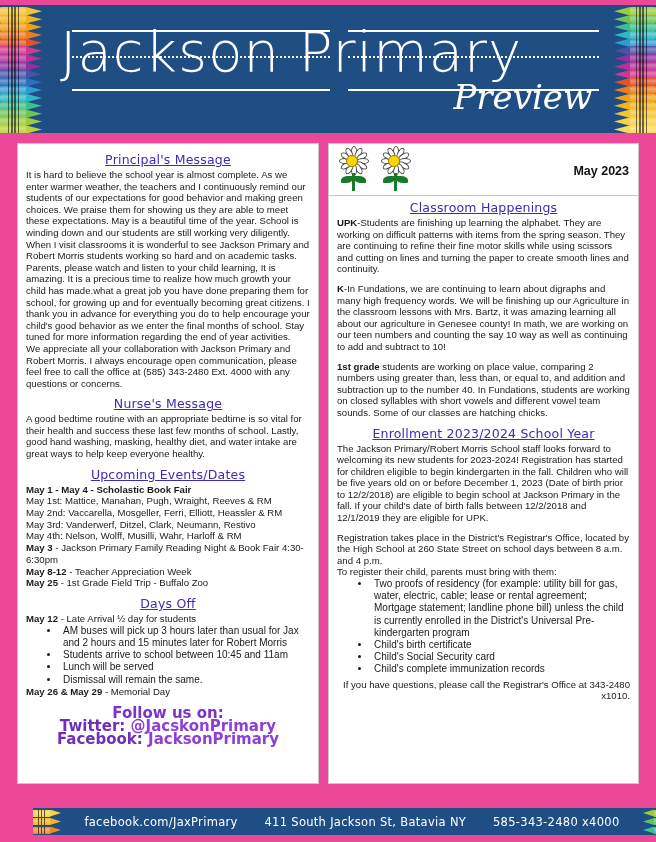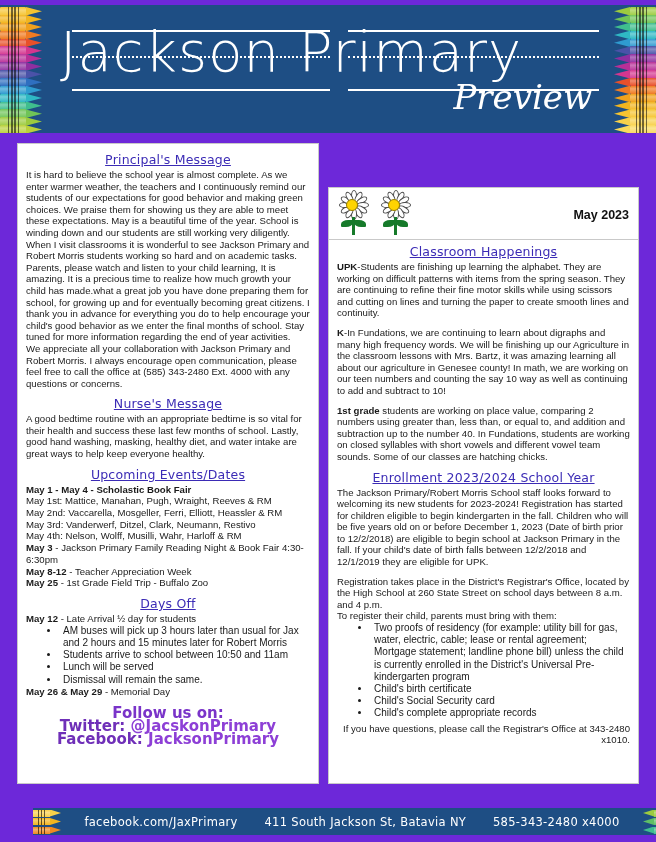--- a/index.html
+++ b/index.html
@@ -7,21 +7,21 @@
     width: 656px;
     height: 842px;
     background: #ffffff;
     font-family: "Liberation Sans", sans-serif;
   }
   .page {
     position: relative;
     width: 656px;
     height: 842px;
     overflow: hidden;
-    background: #6d28d9;
+    background: #ec4899;
   }
 
   
   .banner {
     position: absolute;
     left: 0; top: 5px;
     width: 656px; height: 128px;
     background: #1e4e84;
     overflow: hidden;
   }
@@ -111,21 +111,21 @@
     display: flex;
     gap: 0;
   }
   .col {
     border: 1px solid #c9c9c9;
     background: #fff;
     overflow: hidden;
   }
   .col-left  { width: 302px; padding: 6px 8px 4px 8px; }
   .col-gap   { width: 9px; }
-  .col-right { width: 311px; padding: 0; display: flex; flex-direction: column; margin-top: 44px; }
+  .col-right { width: 311px; padding: 0; display: flex; flex-direction: column; }
 
   
   h2.sect {
     font-family: "DejaVu Sans", sans-serif;
     font-size: 12.5px;
     font-weight: 400;
     color: #3b2bb5;
     text-align: center;
     text-decoration: underline;
     margin: 7px 0 2px 0;
@@ -481,21 +481,21 @@
           <div class="ev-line"><b>May 8-12</b><span> - Teacher Appreciation Week</span></div>
           <div class="ev-line"><b>May 25</b><span> - 1st Grade Field Trip - Buffalo Zoo</span></div>
         </div>
 
       <h2 class="sect">Days Off</h2>
       <div class="ev-line">
         <b>May 12</b><span> - Late Arrival ½ day for students</span>
       </div>
       <ul class="bul" id="daysOffBullets">
           <li>AM buses will pick up 3 hours later than usual for Jax and 2 hours and 15 minutes later for Robert Morris</li>
-          <li>Students arrive to school between 10:50 and 11am</li>
+          <li>Students arrive to school between 10:45 and 11am</li>
           <li>Lunch will be served</li>
           <li>Dismissal will remain the same.</li>
         </ul>
       <div class="ev-line">
         <b>May 26 &amp; May 29</b><span> - Memorial Day</span>
       </div>
 
       <div class="follow">
         <div class="f-title">Follow us on:</div>
         <div class="f-line">
@@ -575,21 +575,21 @@
         </p>
 
         <h2 class="sect">Enrollment 2023/2024 School Year</h2>
         <p class="body-txt sp">The Jackson Primary/Robert Morris  School staff looks forward to welcoming its new students for 2023-2024! Registration has started for children eligible to begin kindergarten in the fall. Children who will be five years old on or before December 1, 2023 (Date of birth prior to 12/2/2018) are eligible to begin school at Jackson Primary in the fall. If your child's date of birth falls between 12/2/2018 and 12/1/2019 they are eligible for UPK.</p>
         <p class="body-txt">Registration takes place in the District's Registrar's Office, located by the High School at 260 State Street on school days between 8 a.m. and 4 p.m.</p>
         <p class="body-txt">To register their child, parents must bring with them:</p>
         <ul class="bul" id="enrollBullets">
             <li>Two proofs of residency (for example: utility bill for gas, water, electric, cable; lease or rental agreement; Mortgage statement; landline phone bill) unless the child is currently enrolled in the District's Universal Pre-kindergarten program</li>
             <li>Child's birth certificate</li>
             <li>Child's Social Security card</li>
-            <li>Child's complete appropriate records</li>
+            <li>Child's complete immunization records</li>
           </ul>
         <p class="body-txt" style="text-align:right;margin-top:3px;">If you have questions, please call the Registrar's Office at 343-2480 x1010.</p>
       </div>
     </div>
   </div>
 
   <div class="footer">
     <div class="f-crayon-row left" id="fcrLeft">
         <div class="fcr">
           <div class="body" style="background: linear-gradient(rgb(247, 208, 74) 0%, rgba(255, 255, 255, 0.333) 35%, rgb(247, 208, 74) 100%) rgb(247, 208, 74);"></div>

